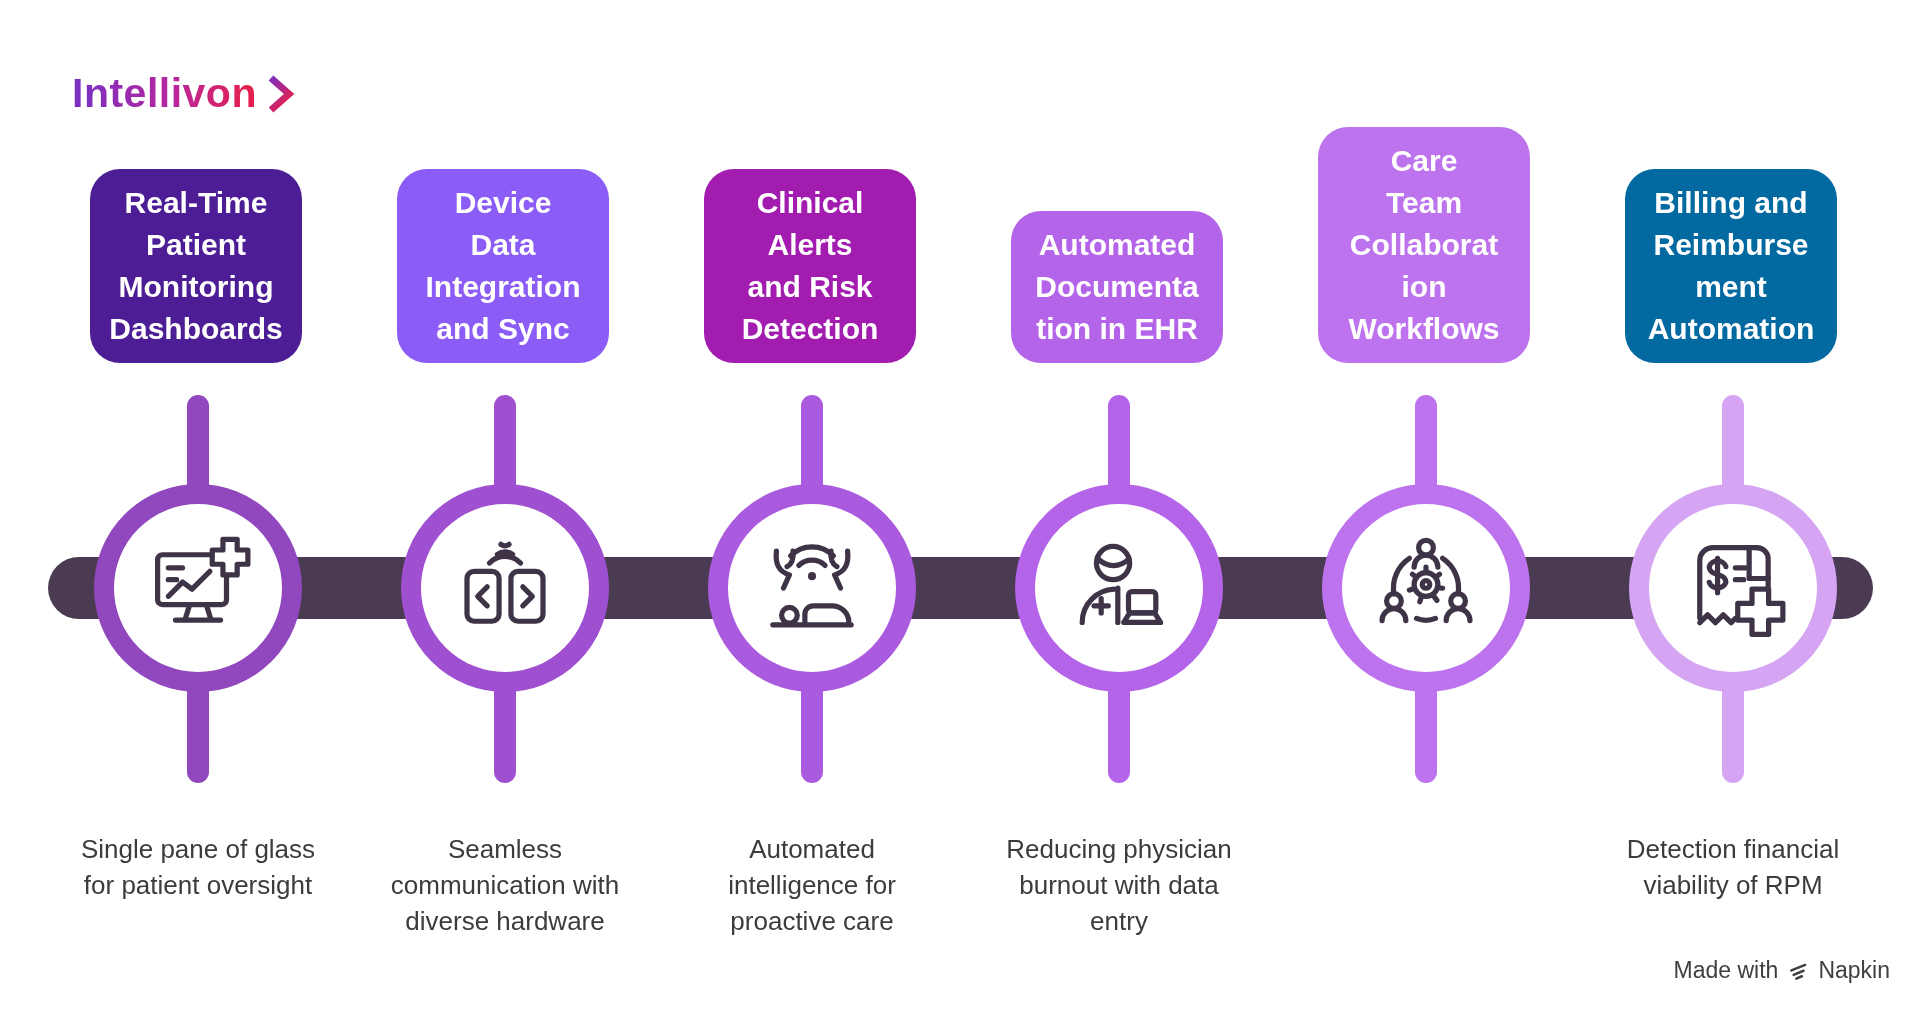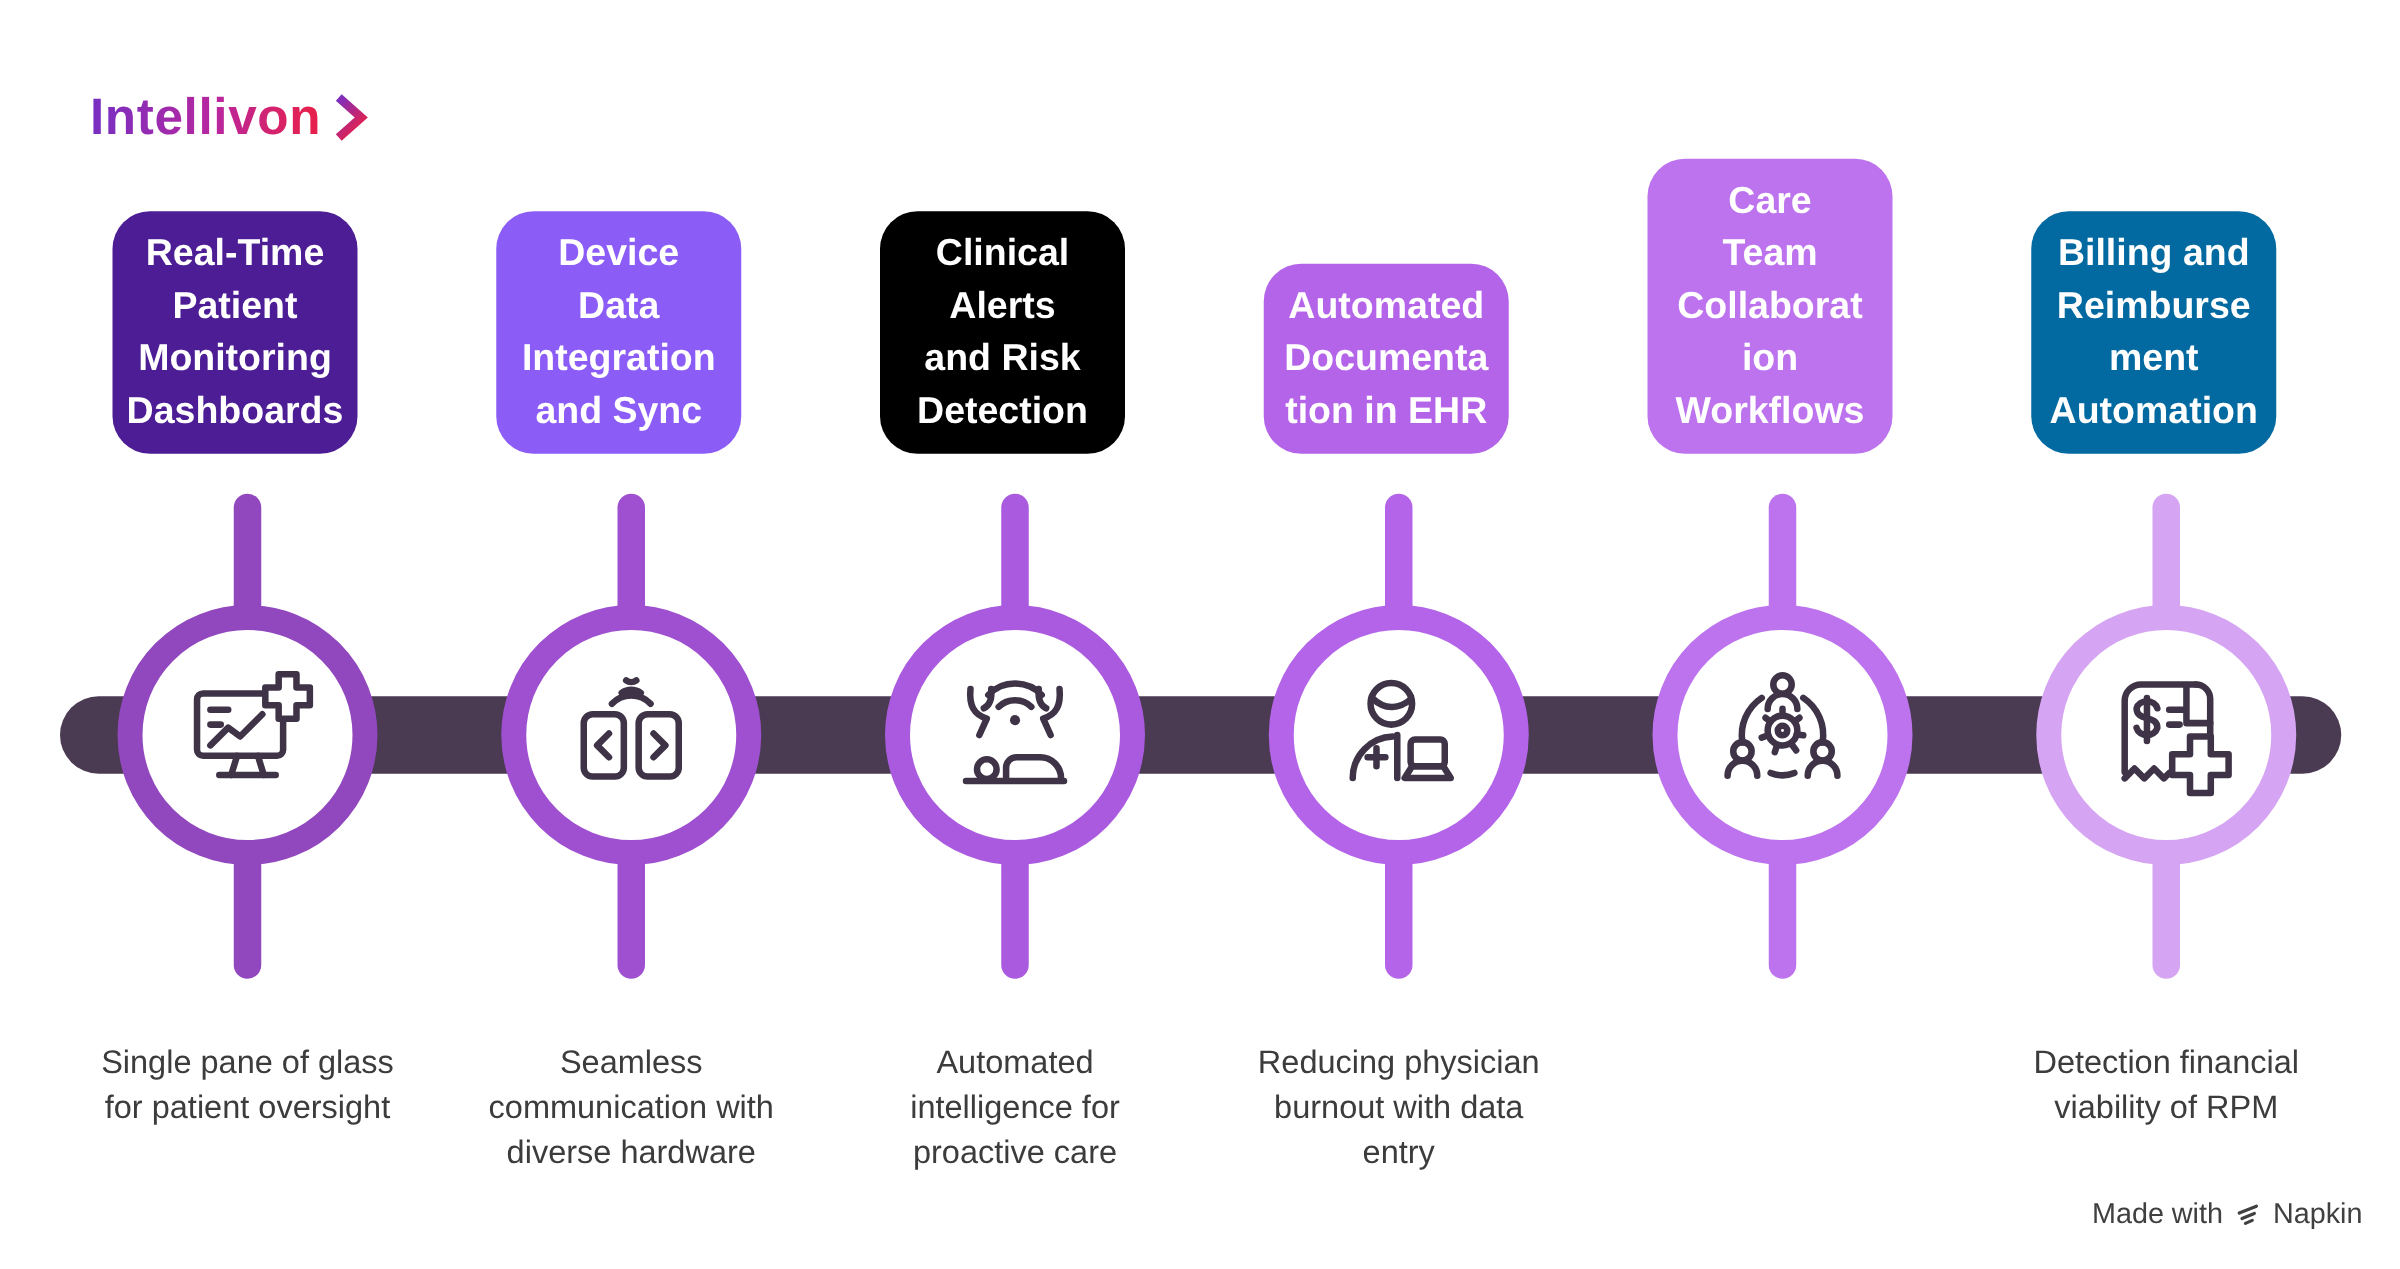--- a/index.html
+++ b/index.html
@@ -52,21 +52,21 @@
   .col1 { --cx: 505px; }
   .col2 { --cx: 812px; }
   .col3 { --cx: 1119px; }
   .col4 { --cx: 1426px; }
   .col5 { --cx: 1733px; }
 
   .title-box {
     position: absolute;
     bottom: 652px;                 
     left: calc(var(--cx) - 108px);
-    width: 196px;
+    width: 212px;
     box-sizing: border-box;
     border-radius: 30px;
     padding: 13px 8px;
     z-index: 4;
   }
   .title-text {
     font-size: 30px;
     font-weight: 700;
     line-height: 42px;
     color: #ffffff;
@@ -186,21 +186,21 @@
         <path d="M20.8 9.8 a5.5 5.5 0 0 1 6.4 0"></path>
         <path d="M22.3 5.6 a2.8 2.8 0 0 0 3.4 0"></path>
       </svg>
     </div>
     <div class="caption">Seamless
 communication with
 diverse hardware</div>
   </div>
 
   <div class="column col2">
-    <div class="title-box" style="background: #000000;">
+    <div class="title-box" style="background: #a21caf;">
       <div class="title-text">Clinical
 Alerts
 and Risk
 Detection</div>
     </div>
     <div class="stem" style="background: rgb(170, 90, 222);"></div>
     <div class="node" style="border-color: rgb(170, 90, 222);">
       <svg width="114" height="114" viewBox="0 0 48 48" fill="none" stroke="currentColor" stroke-width="2.2" stroke-linecap="round" stroke-linejoin="round">
         <path d="M18.5 14.5 a8 8 0 0 1 11 0"></path>
         <path d="M15 10.5 a12.5 12.5 0 0 1 18 0"></path>

